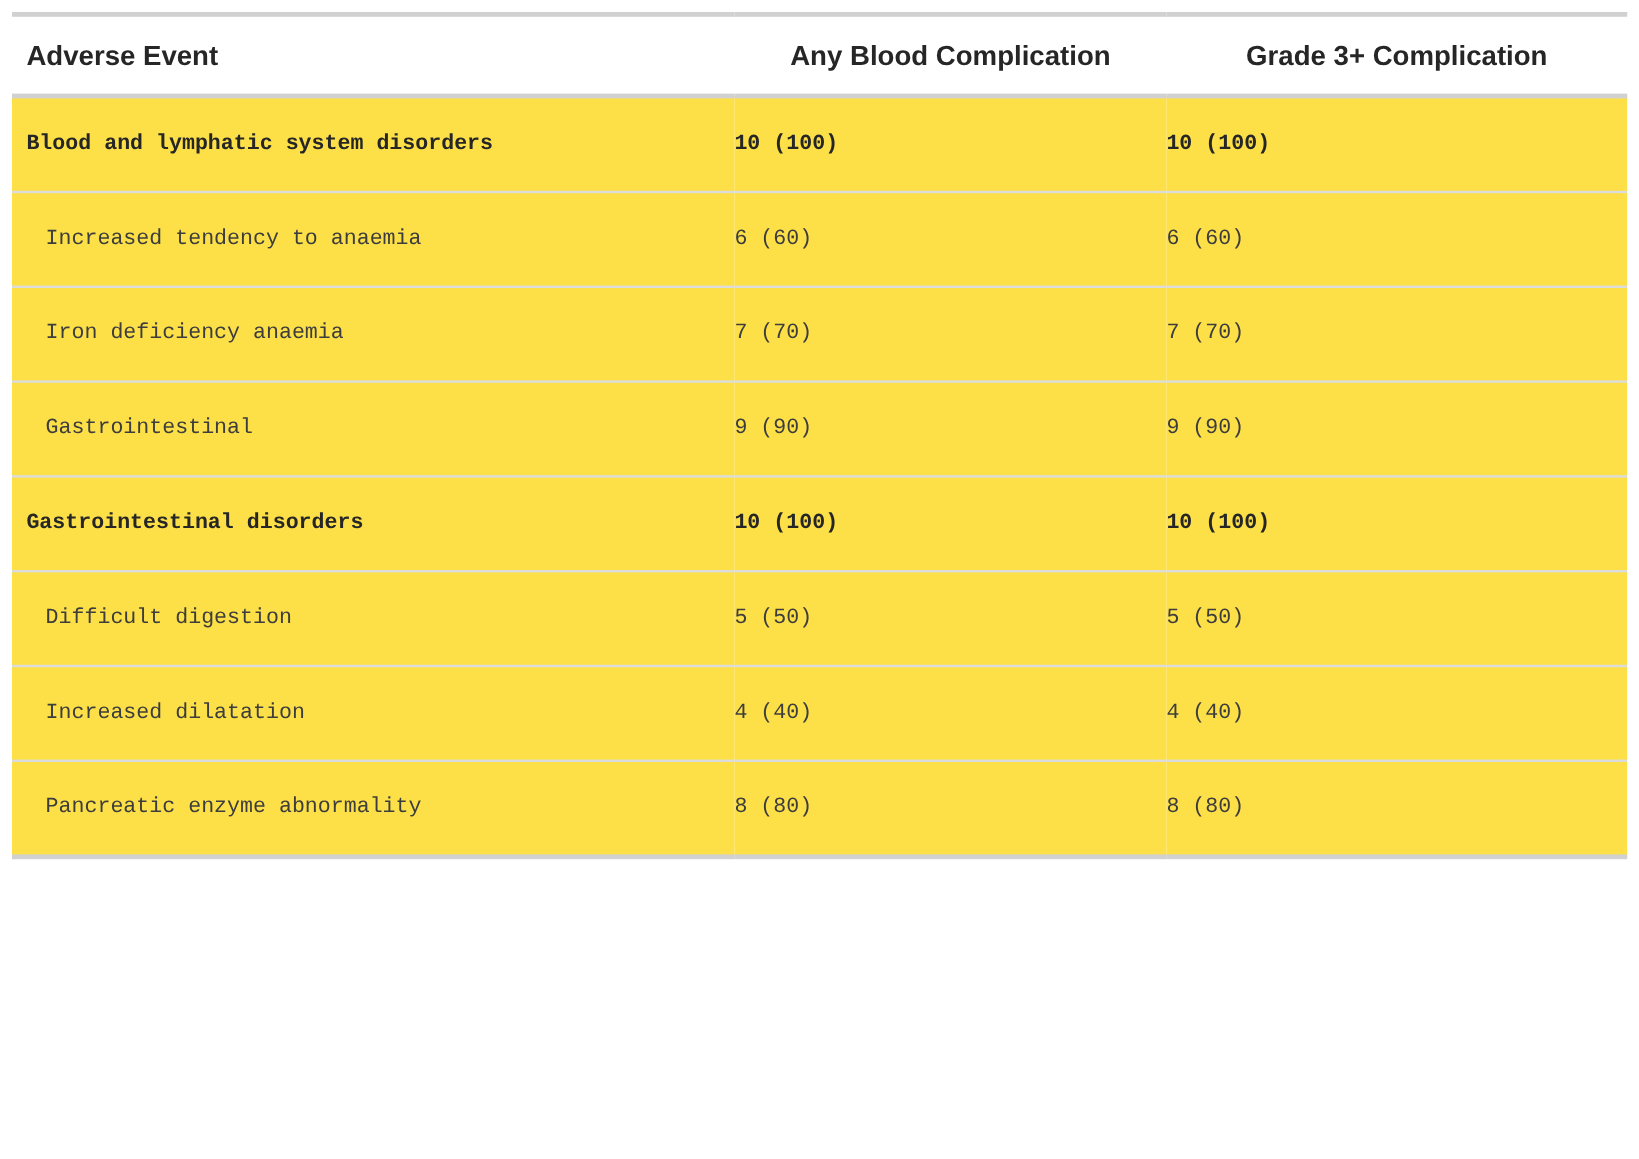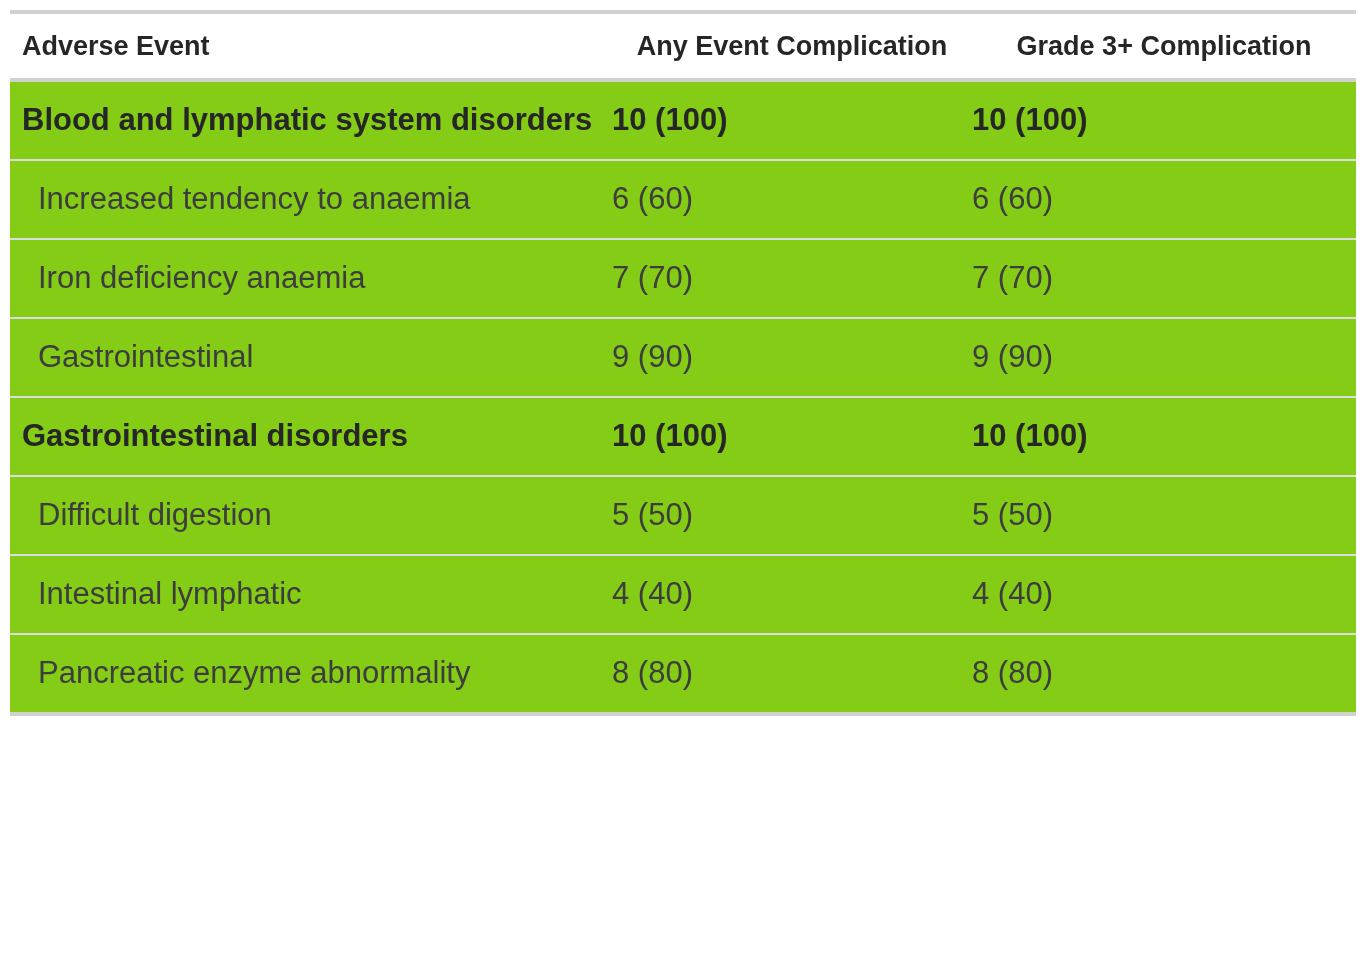--- a/index.html
+++ b/index.html
@@ -19,43 +19,44 @@
     border-collapse: collapse;
     table-layout: fixed;
     border-top: 4px solid #d1d1d1;
     border-bottom: 4px solid #d1d1d1;
   }
   col.c1 { width: 602px; }
   col.c2 { width: 360px; }
   col.c3 { width: 384px; }
 
   thead th {
-    font-size: 27px;
+    font-size: 23px;
     line-height: 32px;
     font-weight: 700;
     color: #262626;
     padding: 16px 0 16px 0;
     border-bottom: 4px solid #d1d1d1;
     white-space: nowrap;
   }
   thead th.colhead-left {
     text-align: left;
     padding-left: 12px;
   }
   thead th.colhead-center {
     text-align: center;
   }
 
   tbody td {
-    font-size: 31px;
+    font-size: 18px;
     line-height: 32px;
     color: #3d3d3d;
     padding: 22px 0 23px 0;
-    background: #84cc16;
+    background: #fde047;
     white-space: nowrap;
+    font-family: Liberation Mono, monospace;
   }
   tbody tr + tr td {
     border-top: 2px solid #dcdcdc;
   }
   tbody td.label {
     text-align: left;
     padding-left: 28px;
   }
   tbody td.val {
     text-align: left;
@@ -74,21 +75,21 @@
 <div class="table-wrap">
   <table class="aetable">
     <colgroup>
       <col class="c1">
         <col class="c2">
         <col class="c3">
     </colgroup>
     <thead>
       <tr>
         <th class="colhead-left">Adverse Event</th>
-        <th class="colhead-center">Any Event Complication</th>
+        <th class="colhead-center">Any Blood Complication</th>
         <th class="colhead-center">Grade 3+ Complication</th>
       </tr>
     </thead>
     <tbody id="tbody">
   <tr class="section">
     <td class="label">Blood and lymphatic system disorders</td>
     <td class="val">10 (100)</td>
     <td class="val">10 (100)</td>
   </tr>
 
@@ -117,21 +118,21 @@
     <td class="val">10 (100)</td>
   </tr>
 
   <tr class="item">
     <td class="label">Difficult digestion</td>
     <td class="val">5 (50)</td>
     <td class="val">5 (50)</td>
   </tr>
 
   <tr class="item">
-    <td class="label">Intestinal lymphatic</td>
+    <td class="label">Increased dilatation</td>
     <td class="val">4 (40)</td>
     <td class="val">4 (40)</td>
   </tr>
 
 
 
   <tr class="item">
     <td class="label">Pancreatic enzyme abnormality</td>
     <td class="val">8 (80)</td>
     <td class="val">8 (80)</td>

